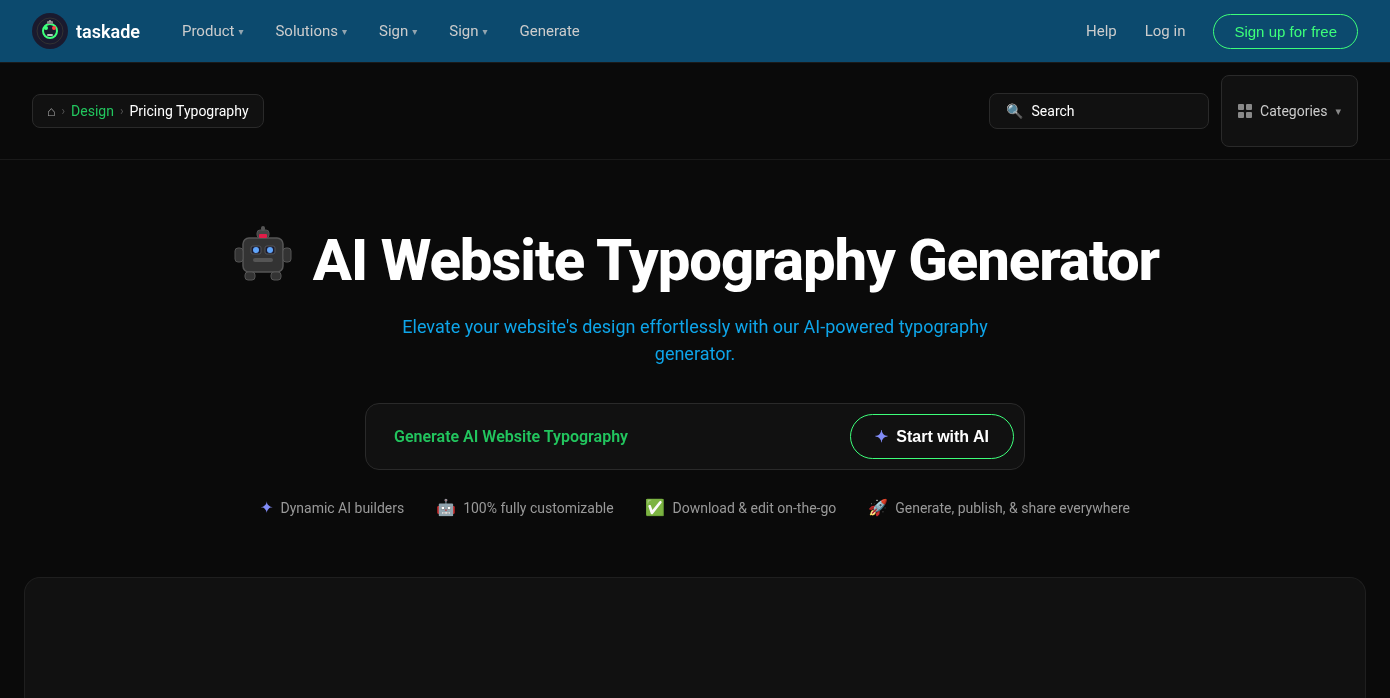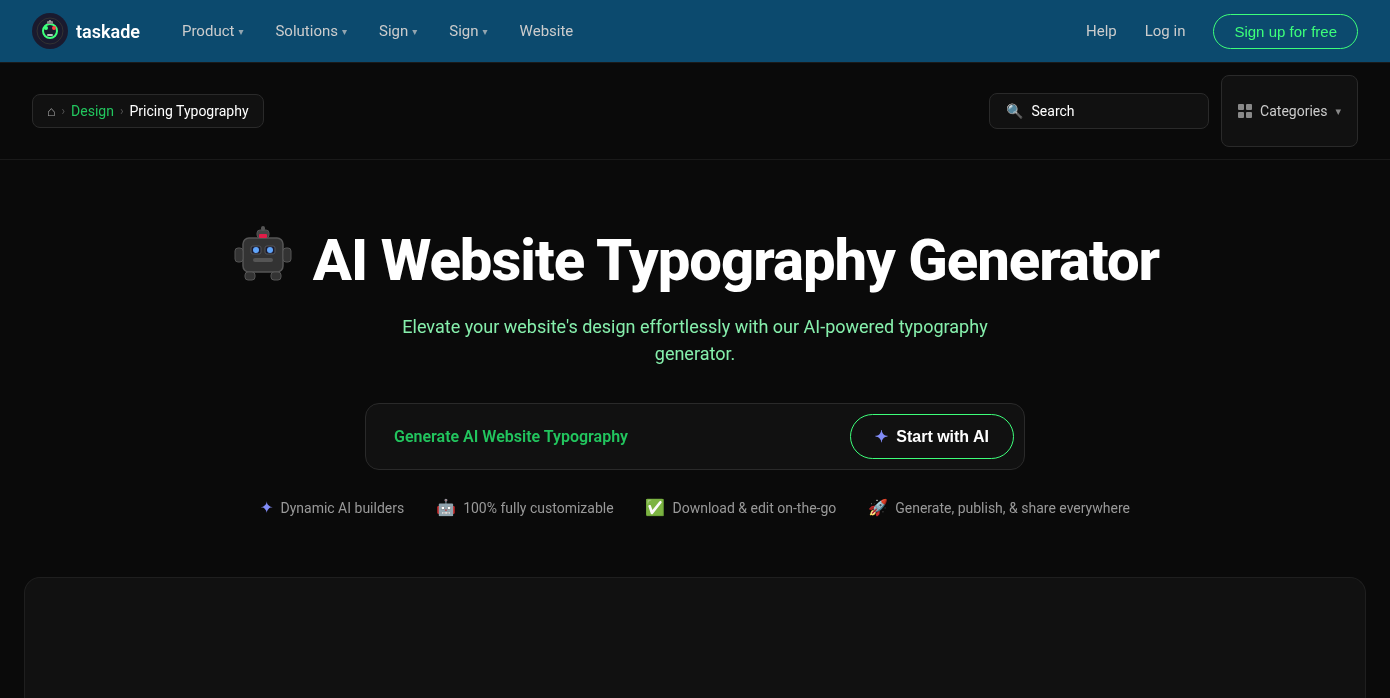--- a/index.html
+++ b/index.html
@@ -211,21 +211,21 @@
 
     .hero-title {
       font-size: 58px;
       font-weight: 800;
       color: #fff;
       line-height: 1.1;
       letter-spacing: -1px;
     }
 
     .hero-subtitle {
-      color: #86efac;
+      color: #0ea5e9;
       font-size: 18px;
       max-width: 660px;
       margin-bottom: 36px;
       line-height: 1.5;
     }
 
     
     .cta-bar {
       display: flex;
       align-items: center;
@@ -331,21 +331,21 @@
     </div>
     <div class="nav-item">
       <span>Sign</span>
       <span class="nav-chevron">▾</span>
     </div>
     <div class="nav-item">
       <span>Sign</span>
       <span class="nav-chevron">▾</span>
     </div>
     <div class="nav-item">
-      <span>Website</span>
+      <span>Generate</span>
     </div>
   </div>
 
   <div class="nav-right">
     <span class="nav-help">Help</span>
     <span class="nav-login">Log in</span>
     <button class="nav-signup">Sign up for free</button>
   </div>
 </nav>
 

